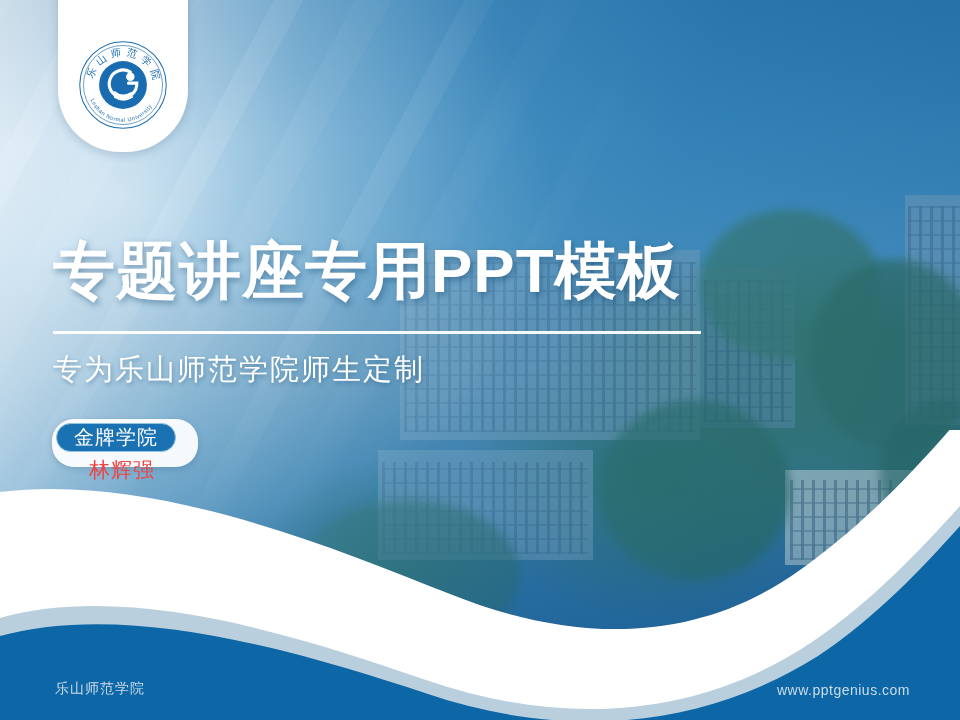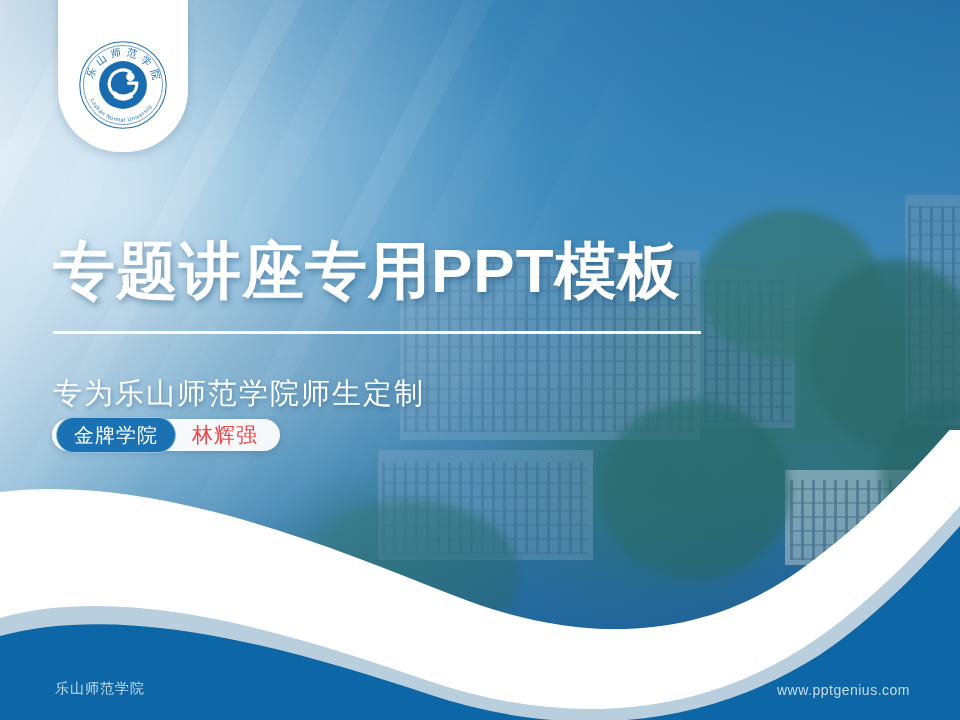--- a/index.html
+++ b/index.html
@@ -121,34 +121,34 @@
     opacity: .95;
   }
   .subtitle {
     position: absolute;
     left: 53px; top: 350px;
     font-size: 29px;
     color: #ffffff;
     letter-spacing: 2px;
     text-shadow: 1px 2px 4px rgba(16,70,115,.40);
     white-space: nowrap;
-    margin-top: 24px;
   }
 
   
   .badge {
     position: absolute;
     left: 52px; top: 419px;
-    height: 32px;
+    height: 48px;
     display: flex;
     align-items: center;
     background: rgba(255,255,255,.93);
     border-radius: 22px;
     padding-right: 22px;
     box-shadow: 0 2px 6px rgba(10,55,95,.18);
+    flex-direction: column;
   }
   .badge-pill {
     height: 36px;
     margin: 4px 0 4px 4px;
     padding: 0 17px;
     display: flex;
     align-items: center;
     justify-content: center;
     background: #1a72b3;
     border: 1.5px solid #8fc4e6;

